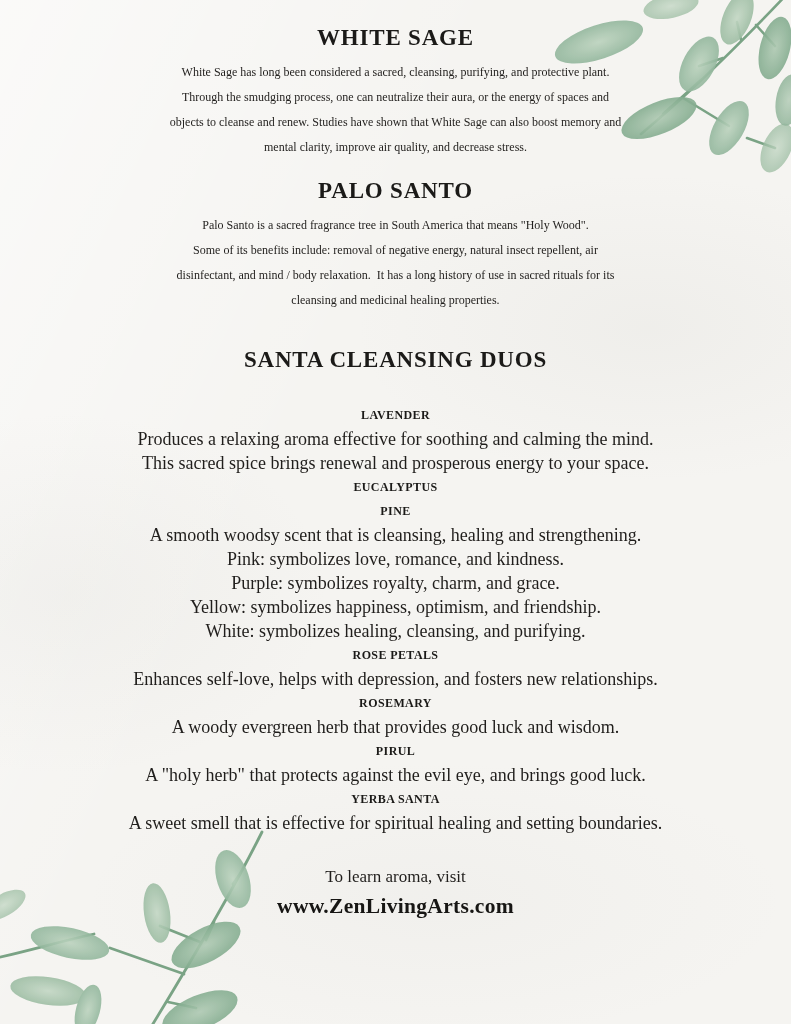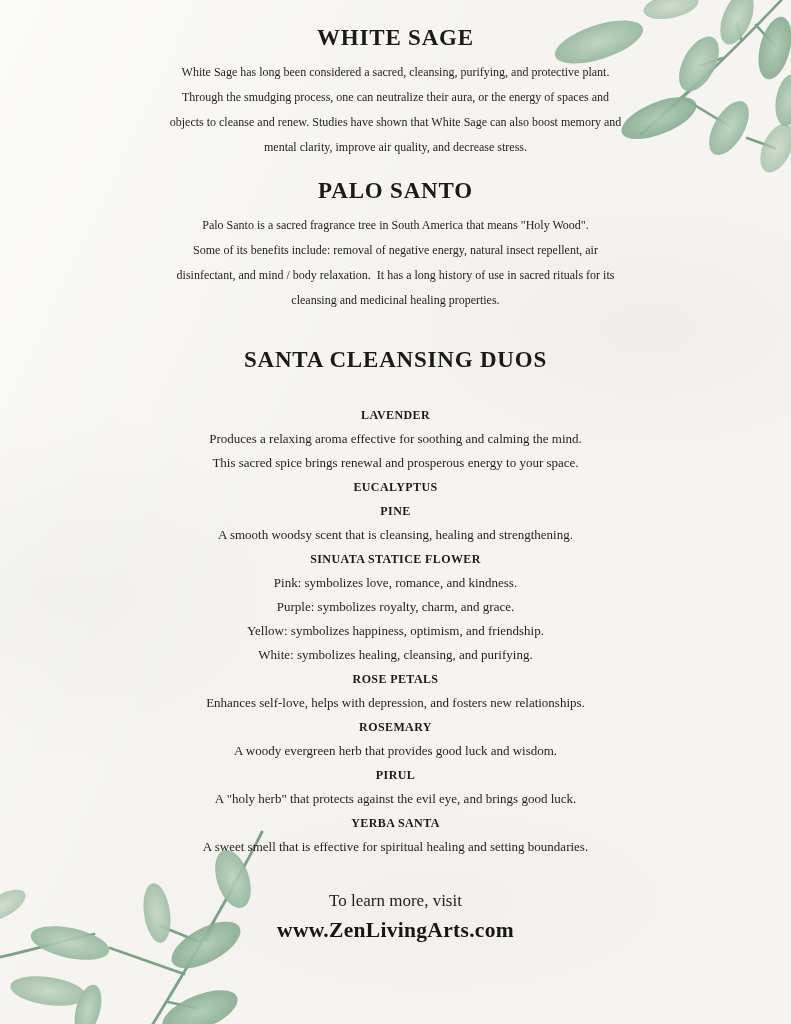--- a/index.html
+++ b/index.html
@@ -34,21 +34,21 @@
   .h-duos { margin-top: 34px; }
   .duos { margin-top: 30px; }
   .duo-name {
     margin: 0;
     font-size: 12px;
     font-weight: bold;
     line-height: 24px;
     letter-spacing: 0.4px;
     color: #1b1a18;
   }
-  .duo-desc { margin: 0; font-size: 13px; line-height: 24px; }
+  .duo-desc { margin: 0; font-size: 18px; line-height: 24px; }
   .footer { margin-top: 30px; }
   .learn { margin: 0; font-size: 17px; line-height: 24px; }
   .url {
     margin: 5px 0 0 0;
     font-size: 21.5px;
     font-weight: bold;
     letter-spacing: 0.3px;
     color: #171614;
   }
 </style>
@@ -174,21 +174,20 @@
         </div>
 
         <div class="duo">
           <h2 class="duo-name">PINE</h2>
           <p class="duo-desc">
             <span class="line">A smooth woodsy scent that is cleansing, healing and strengthening.</span>
           </p>
         </div>
 
         <div class="duo">
-          <h2 class="duo-name">SINUATA STATICE FLOWER</h2>
           <p class="duo-desc">
             <span class="line">Pink: symbolizes love, romance, and kindness.</span>
             <span class="line">Purple: symbolizes royalty, charm, and grace.</span>
             <span class="line">Yellow: symbolizes happiness, optimism, and friendship.</span>
             <span class="line">White: symbolizes healing, cleansing, and purifying.</span>
           </p>
         </div>
 
         <div class="duo">
           <h2 class="duo-name">ROSE PETALS</h2>
@@ -213,18 +212,18 @@
 
         <div class="duo">
           <h2 class="duo-name">YERBA SANTA</h2>
           <p class="duo-desc">
             <span class="line">A sweet smell that is effective for spiritual healing and setting boundaries.</span>
           </p>
         </div>
       </div>
 
     <div class="footer">
-      <p class="learn">To learn more, visit</p>
+      <p class="learn">To learn aroma, visit</p>
       <p class="url">www.ZenLivingArts.com</p>
     </div>
 
   </main>
 </div>
 
 </body></html>

